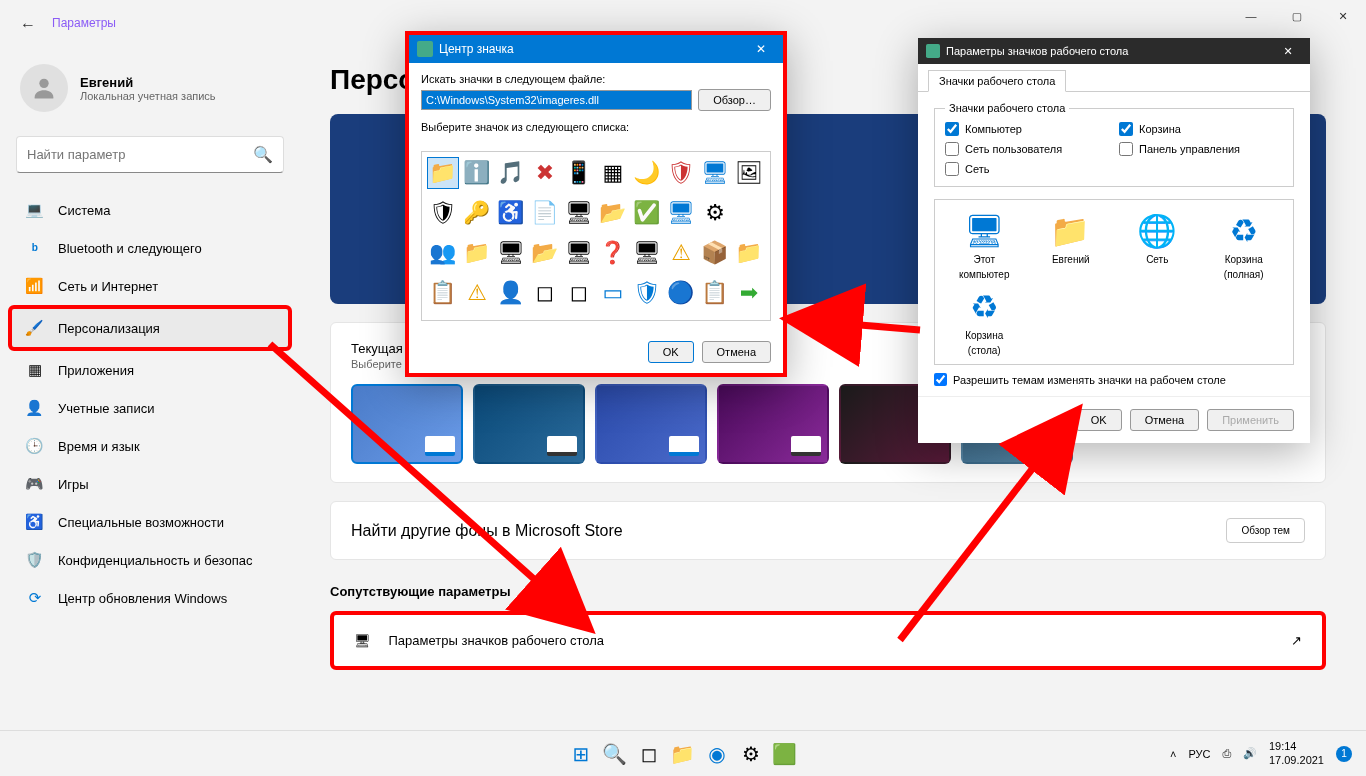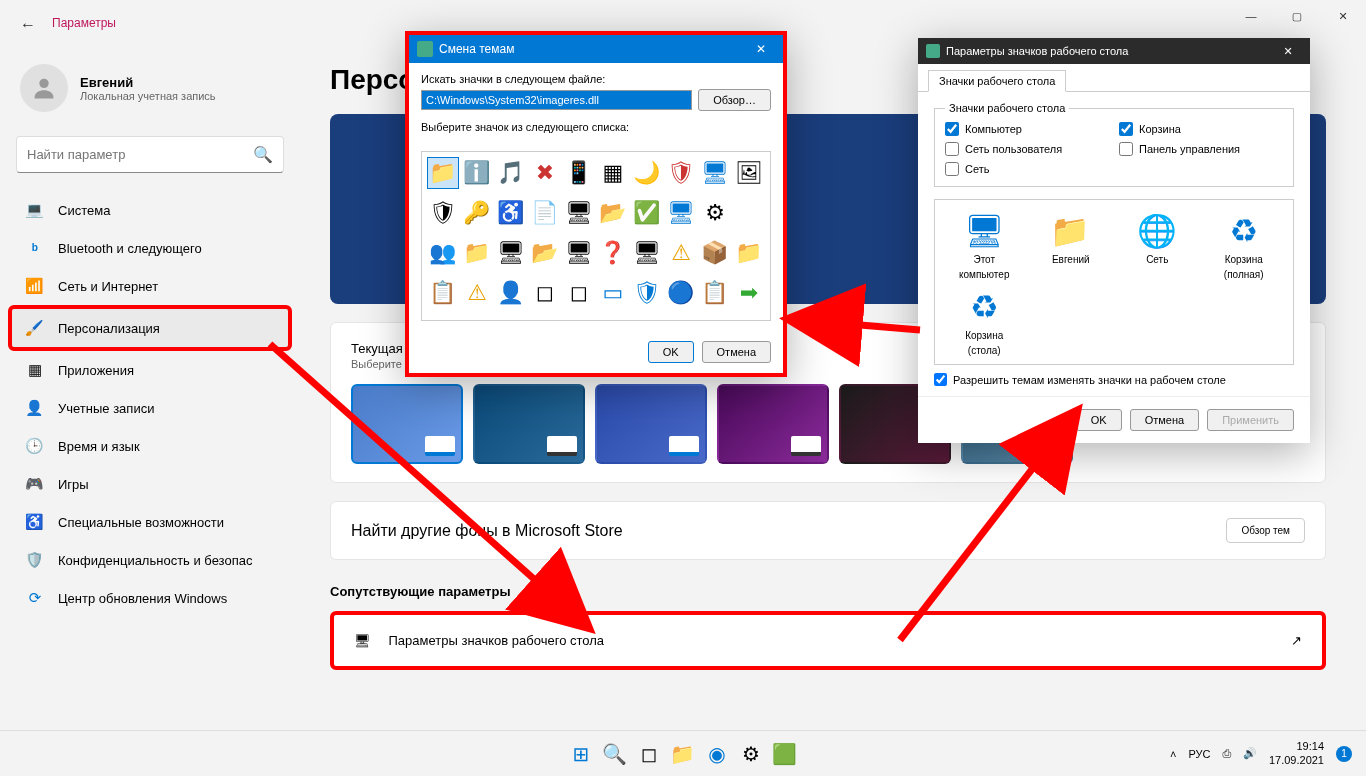--- a/index.html
+++ b/index.html
@@ -5,21 +5,21 @@
 * { box-sizing: border-box; margin: 0; padding: 0; font-family: 'Segoe UI', Tahoma, sans-serif; }
 body { width: 1366px; height: 776px; background: #f3f3f3; overflow: hidden; position: relative; }
 
 
 .window-chrome { position: absolute; top: 0; right: 0; display: flex; }
 .chrome-btn { width: 46px; height: 32px; display: flex; align-items: center; justify-content: center; font-size: 11px; color: #333; }
 
 
 .header { display: flex; align-items: center; padding: 14px 20px; gap: 16px; }
 .back-btn { font-size: 16px; color: #333; cursor: pointer; }
-.header-title { font-size: 12px; color: #be185d; }
+.header-title { font-size: 12px; color: #8b5cf6; }
 
 
 .layout { display: flex; height: calc(100% - 44px); }
 .sidebar { width: 300px; padding: 0 8px; overflow: hidden; }
 .main { flex: 1; padding: 0 40px 0 30px; overflow: hidden; }
 
 
 .user { display: flex; align-items: center; gap: 12px; padding: 18px 12px; }
 .avatar { width: 48px; height: 48px; border-radius: 50%; background: #e0e0e0; display: flex; align-items: center; justify-content: center; }
 .avatar svg { width: 28px; height: 28px; fill: #999; }
@@ -98,21 +98,21 @@
 
 
 .arrow { position: absolute; pointer-events: none; }
 .arrow svg { overflow: visible; }
 
 
 .taskbar { position: absolute; bottom: 0; left: 0; right: 0; height: 46px; background: rgba(243,243,243,0.92); border-top: 1px solid #ddd; display: flex; align-items: center; }
 .tb-center { position: absolute; left: 50%; transform: translateX(-50%); display: flex; gap: 6px; }
 .tb-ico { width: 28px; height: 28px; display: flex; align-items: center; justify-content: center; font-size: 20px; border-radius: 4px; }
 .tb-right { margin-left: auto; display: flex; align-items: center; gap: 12px; padding-right: 14px; font-size: 11px; }
-.tb-time { text-align: right; line-height: 1.2; }
+.tb-time { line-height: 1.2; }
 .tb-badge { width: 16px; height: 16px; border-radius: 50%; background: #0078d4; color: #fff; font-size: 10px; display: flex; align-items: center; justify-content: center; }
 </style>
 </head>
 <body>
 
 <div class="window-chrome">
   <div class="chrome-btn">—</div>
   <div class="chrome-btn">▢</div>
   <div class="chrome-btn close">✕</div>
 </div>
@@ -241,21 +241,21 @@
       <span class="open-icon">↗</span>
     </div>
   </div>
 </div>
 
 <div class="dialog dlg-change">
   <div class="dlg-title">
     <svg viewBox="0 0 16 16">
         <rect width="16" height="16" fill="#4a8" rx="2"></rect>
       </svg>
-    <span>Смена темам</span>
+    <span>Центр значка</span>
     <span class="dlg-close">✕</span>
   </div>
   <div class="dlg-change-body">
     <div>Искать значки в следующем файле:</div>
     <div class="dlg-row" style="margin-top:4px">
       <input class="dlg-input" value="C:\Windows\System32\imageres.dll" style="">
       <button class="dlg-btn">Обзор…</button>
     </div>
     <div style="margin-bottom:18px">Выберите значок из следующего списка:</div>
     <div class="icon-grid">

